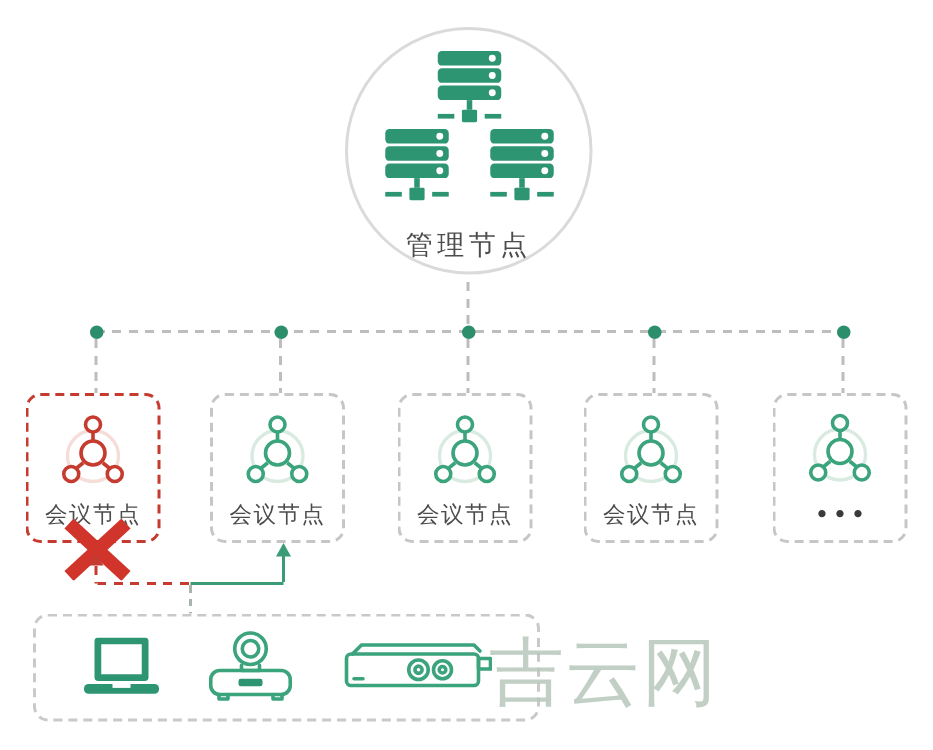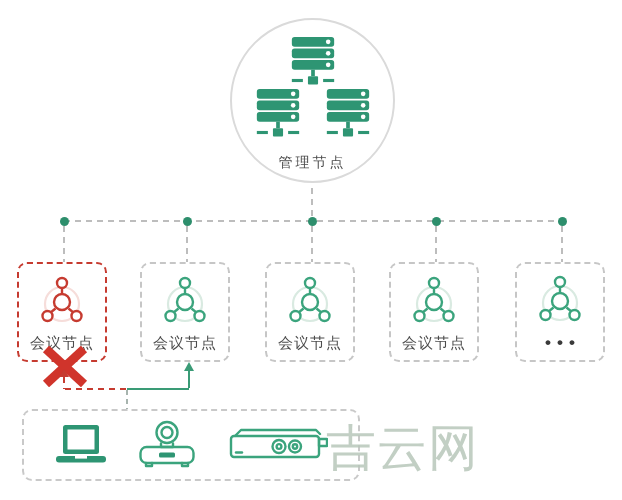--- a/index.html
+++ b/index.html
@@ -9,21 +9,21 @@
   }
   
   .mgmt-circle{
     position:absolute;left:230px;top:18px;width:165px;height:165px;
     border:2px solid var(--circle-border);border-radius:50%;
     box-sizing:border-box;display:flex;flex-direction:column;
     align-items:center;justify-content:center;padding-top:6px;
   }
   .srv-row{display:flex;gap:24px;margin-top:2px;}
   .srv-fill{fill:var(--green-fill);}
-  .mgmt-label{font-size:14px;color:var(--text);letter-spacing:3px;margin-top:16px;}
+  .mgmt-label{font-size:18px;color:var(--text);letter-spacing:3px;margin-top:16px;}
 
   
   .h-line{position:absolute;height:2px;
     background:repeating-linear-gradient(90deg,var(--gray-dash) 0 6px,transparent 6px 11px);}
   .v-line{position:absolute;width:2px;
     background:repeating-linear-gradient(180deg,var(--gray-dash) 0 6px,transparent 6px 11px);}
   .red-h{background:repeating-linear-gradient(90deg,var(--red) 0 6px,transparent 6px 11px);}
   .red-v{background:repeating-linear-gradient(180deg,var(--red) 0 6px,transparent 6px 11px);}
   .green-h{position:absolute;height:2px;background:var(--green-line);}
   .green-v{position:absolute;width:2px;background:var(--green-line);}

